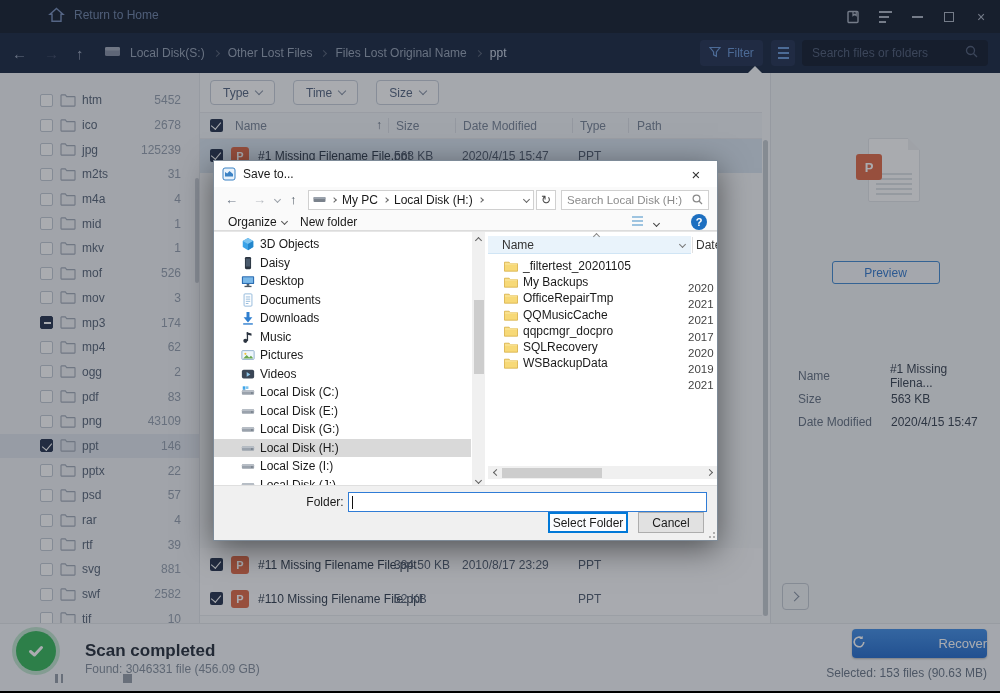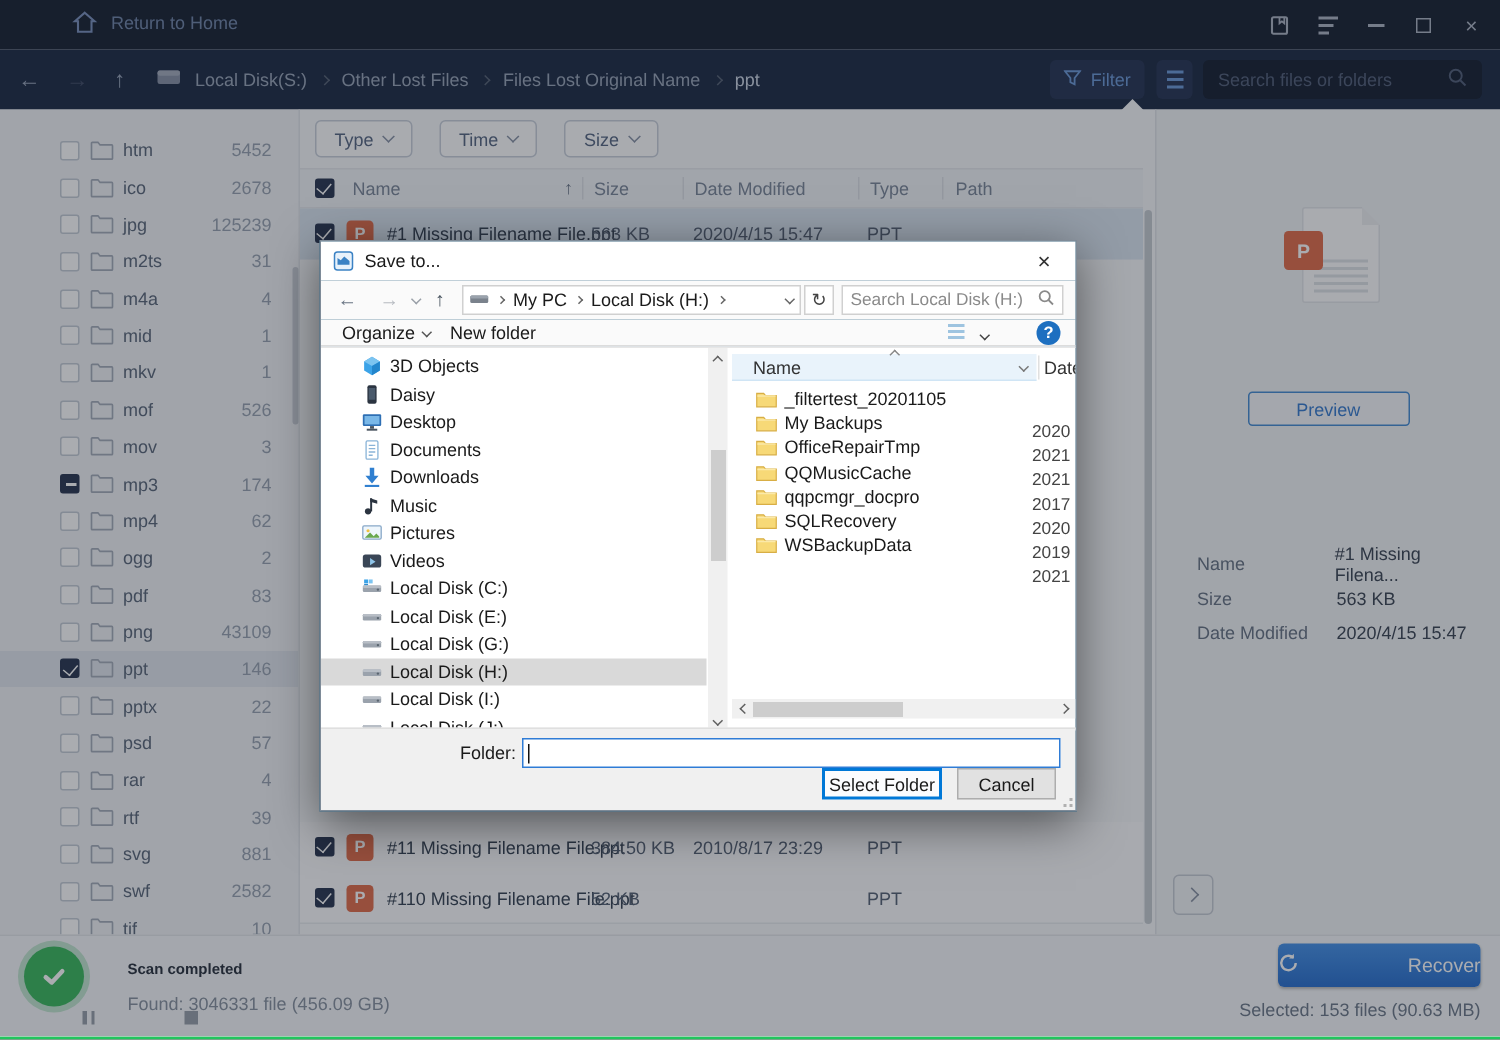--- a/index.html
+++ b/index.html
@@ -1,19 +1,19 @@
 <!DOCTYPE html>
 <html><head>
 <meta charset="utf-8">
 <style>
 * { margin:0; padding:0; box-sizing:border-box; }
 html,body { background:#666; }
 .app { position:relative; width:1000px; height:693px; background:#fcfcfd;
   font-family:"Liberation Sans", sans-serif; overflow:hidden; font-size:12px;
-  border-bottom:2px solid #22c55e; }
+  border-bottom:2px solid #000000; }
 
 
 .titlebar { position:absolute; left:0; top:0; right:0; height:33px; background:#1e2737; }
 .home-wrap { position:absolute; left:48px; top:7px; display:flex; align-items:center; gap:9px; color:#7488aa; }
 .home-wrap svg { display:block; }
 .win-ctrls { position:absolute; right:8px; top:0; height:33px; display:flex; align-items:center; gap:10px; }
 .wbtn { width:22px; height:22px; display:flex; align-items:center; justify-content:center; color:#aeb6c4; font-size:14px; }
 .wbtn .bar { width:11px; height:2px; background:#aeb6c4; }
 .wbtn .box { width:10px; height:10px; border:1.5px solid #aeb6c4; }
 .menu-ic { display:flex; flex-direction:column; gap:3px; align-items:flex-start; }
@@ -98,21 +98,21 @@
 .dlabel { width:93px; color:#6b7787; }
 .dvalue { color:#404a58; }
 .next-btn { position:absolute; left:11px; top:510px; width:27px; height:27px; border:1px solid #c6ccd4; border-radius:4px;
   display:flex; align-items:center; justify-content:center; background:#f2f4f6; }
 .next-btn .chev { width:7px; height:7px; border-right:1.6px solid #8a94a4; border-top:1.6px solid #8a94a4; transform:rotate(45deg); margin-left:-2px; }
 
 
 .bottombar { position:absolute; left:0; right:0; bottom:0; height:68px; background:#f6f8fa; border-top:1px solid #e3e6ea; }
 .scan-circle { position:absolute; left:16px; top:7px; width:40px; height:40px; border-radius:50%; background:#3fba62;
   box-shadow:0 0 0 4px rgba(101,197,133,.35); display:flex; align-items:center; justify-content:center; }
-.scan-title { position:absolute; left:85px; top:17px; font-weight:bold; font-size:10px; color:#2e3642; }
+.scan-title { position:absolute; left:85px; top:17px; font-weight:bold; font-size:17px; color:#2e3642; }
 .scan-found { position:absolute; left:85px; top:38px; color:#8a94a2; }
 .pause-ic { position:absolute; left:55px; top:50px; width:10px; height:9px; display:flex; gap:3px; }
 .pause-ic i { width:2.5px; height:9px; background:#9aa2ac; }
 .stop-ic { position:absolute; left:123px; top:50px; width:9px; height:9px; background:#9aa2ac; }
 .recover-btn { position:absolute; left:852px; top:5px; width:135px; height:29px; border-radius:4px;
   background:linear-gradient(#4a94e8,#2f73cf); color:#fff; font-size:13px;
   display:flex; align-items:center; justify-content:space-between; gap:8px; box-shadow:0 1px 2px rgba(0,0,0,.25); }
 .selected-txt { position:absolute; right:13px; top:42px; color:#707c8c; }
 
 
@@ -176,21 +176,21 @@
 .frow .fn { margin-left:5px; white-space:nowrap; }
 .frow .fd { position:absolute; left:200px; color:#444; font-size:11.5px; white-space:nowrap;margin-top:44px; }
 .fl-rows { position:absolute; left:0; top:26px; right:0; }
 .h-scroll { position:absolute; left:0; right:0; top:234px; height:13px; background:#f0f0f0; }
 .hs-arrow { position:absolute; top:0; width:13px; height:13px; display:flex; align-items:center; justify-content:center; }
 .hs-arrow .c { width:5px; height:5px; border-right:1.2px solid #606060; border-bottom:1.2px solid #606060; }
 .hs-l { left:0; } .hs-l .c { transform:rotate(135deg); margin-left:3px; }
 .hs-r { right:0; } .hs-r .c { transform:rotate(-45deg); margin-right:3px; }
 .hs-thumb { position:absolute; left:14px; top:1.5px; width:100px; height:10px; background:#cdcdcd; }
 .dlg-footer { position:absolute; left:0; bottom:0; right:0; height:55px; background:#f0f0f0; border-top:1px solid #dfdfdf; }
-.f-label { position:absolute; left:92px; top:9px; width:38px; text-align:right; }
+.f-label { position:absolute; left:92px; top:9px; width:38px; text-align:center; }
 .f-input { position:absolute; left:134px; top:6px; width:359px; height:20px; background:#fff; border:1px solid #2f7cd6; }
 .f-input .caret { position:absolute; left:3px; top:3px; width:1px; height:13px; background:#111; }
 .dlg-btn { position:absolute; height:21px; display:flex; align-items:center; justify-content:center; font-size:12px; }
 .btn-select { left:334px; top:26px; width:80px; background:#fbfcfe; border:2px solid #0078d7; }
 .btn-cancel { left:424px; top:26px; width:66px; background:#e1e1e1; border:1px solid #adadad; }
 .grip { position:absolute; right:2px; bottom:2px; width:8px; height:8px; }
 .grip i { position:absolute; width:2px; height:2px; background:#b0b0b0; }
 .grip i:nth-child(1){right:0;bottom:0}.grip i:nth-child(2){right:4px;bottom:0}.grip i:nth-child(3){right:0;bottom:4px}
 </style>
 </head>
@@ -789,21 +789,21 @@
     <span class="tl">Local Disk (H:)</span>
   </div>
           <div class="tnode">
     <span class="ti">
               <svg width="14" height="14" viewBox="0 0 16 16">
                 <rect x="1" y="6" width="14" height="5" rx="1" fill="#9aa2ac"></rect>
                 <rect x="1" y="6" width="14" height="2" rx="1" fill="#b8bec6"></rect>
                 <circle cx="12.5" cy="9.2" r="0.9" fill="#5a6570"></circle>
               </svg>
             </span>
-    <span class="tl">Local Disk (I:)</span>
+    <span class="tl">Local Size (I:)</span>
   </div>
           <div class="tnode">
     <span class="ti">
               <svg width="14" height="14" viewBox="0 0 16 16">
                 <rect x="1" y="6" width="14" height="5" rx="1" fill="#9aa2ac"></rect>
                 <rect x="1" y="6" width="14" height="2" rx="1" fill="#b8bec6"></rect>
                 <circle cx="12.5" cy="9.2" r="0.9" fill="#5a6570"></circle>
               </svg>
             </span>
     <span class="tl">Local Disk (J:)</span>

